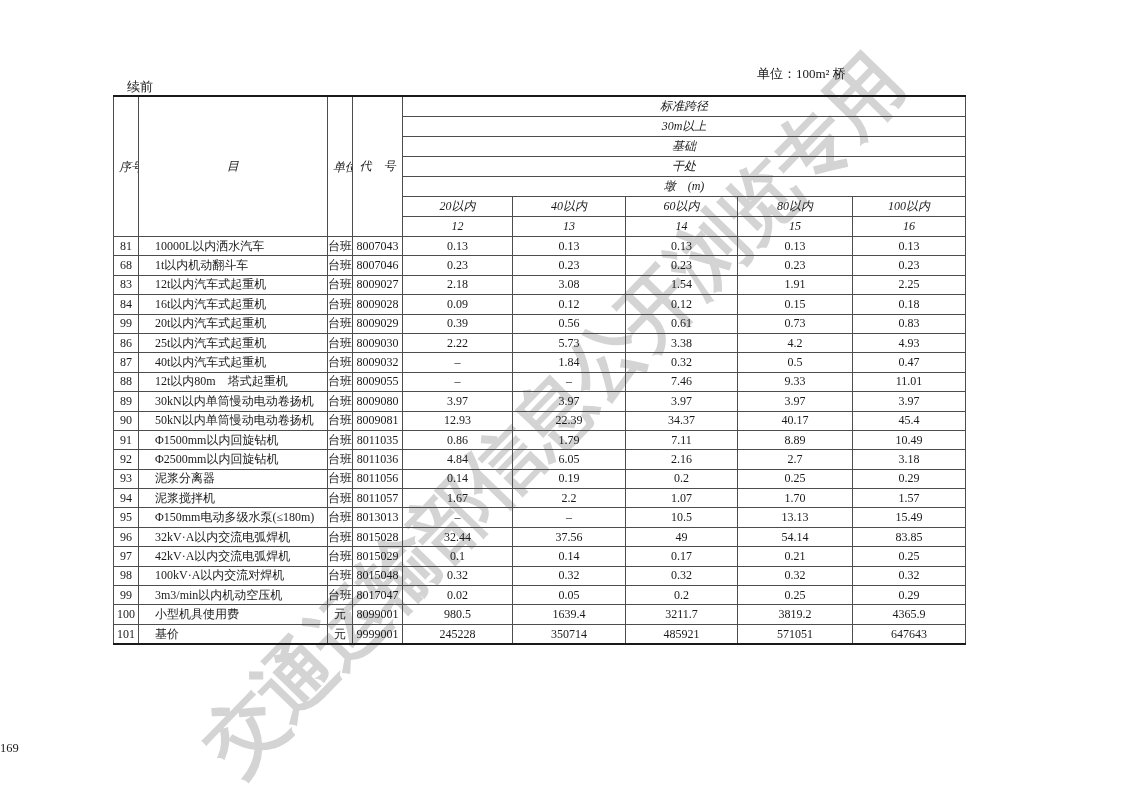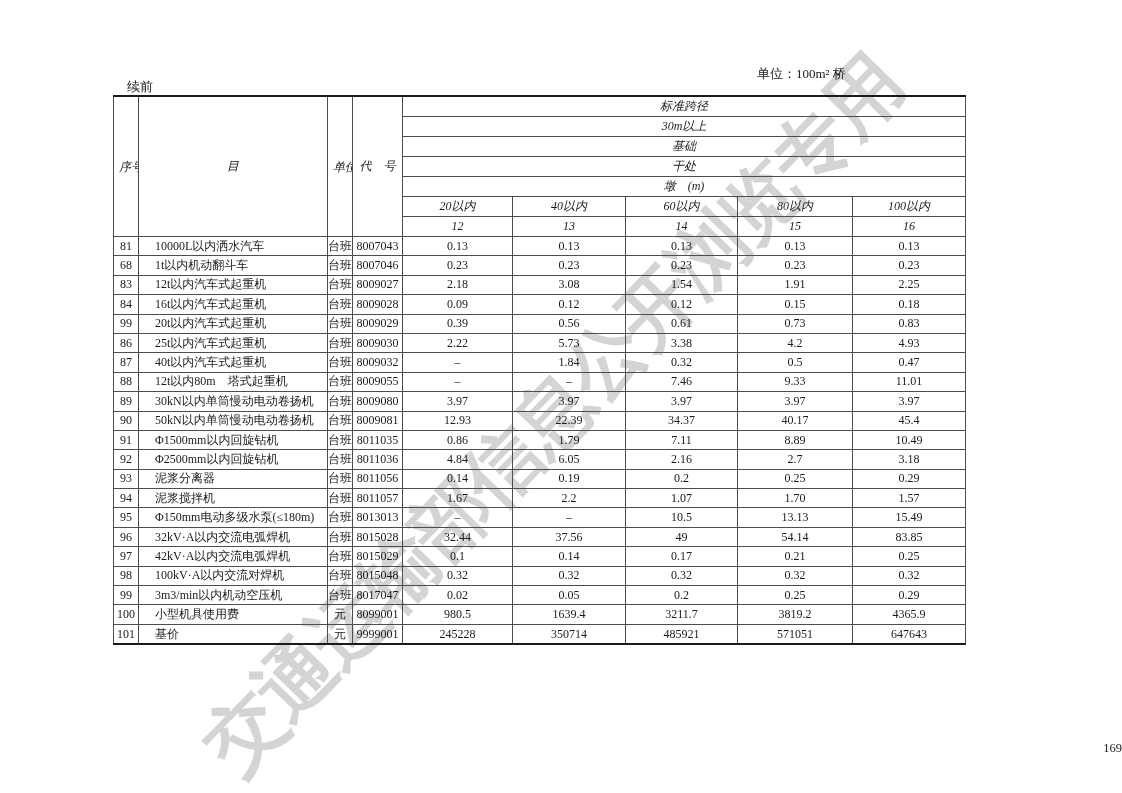--- a/index.html
+++ b/index.html
@@ -30,21 +30,21 @@
   .continued {
     position: absolute; left: 127px; top: 79px;
     font-size: 13px; line-height: 15px;
   }
   .unit-note {
     position: absolute; left: 757px; top: 66px;
     font-size: 13px; line-height: 15px;
   }
   .pagenum {
     position: absolute; left: 0; right: 0; top: 741px;
-    text-align: right; font-size: 12.5px;
+    text-align: left; font-size: 12.5px;
   }
   table.quota-table {
     position: absolute; left: 113px; top: 95px;
     width: 852px;
     border-collapse: collapse;
     table-layout: fixed;
     border-top: 2.5px solid #1a1a1a;
     border-bottom: 2.5px solid #1a1a1a;
     font-size: 12px;
   }

